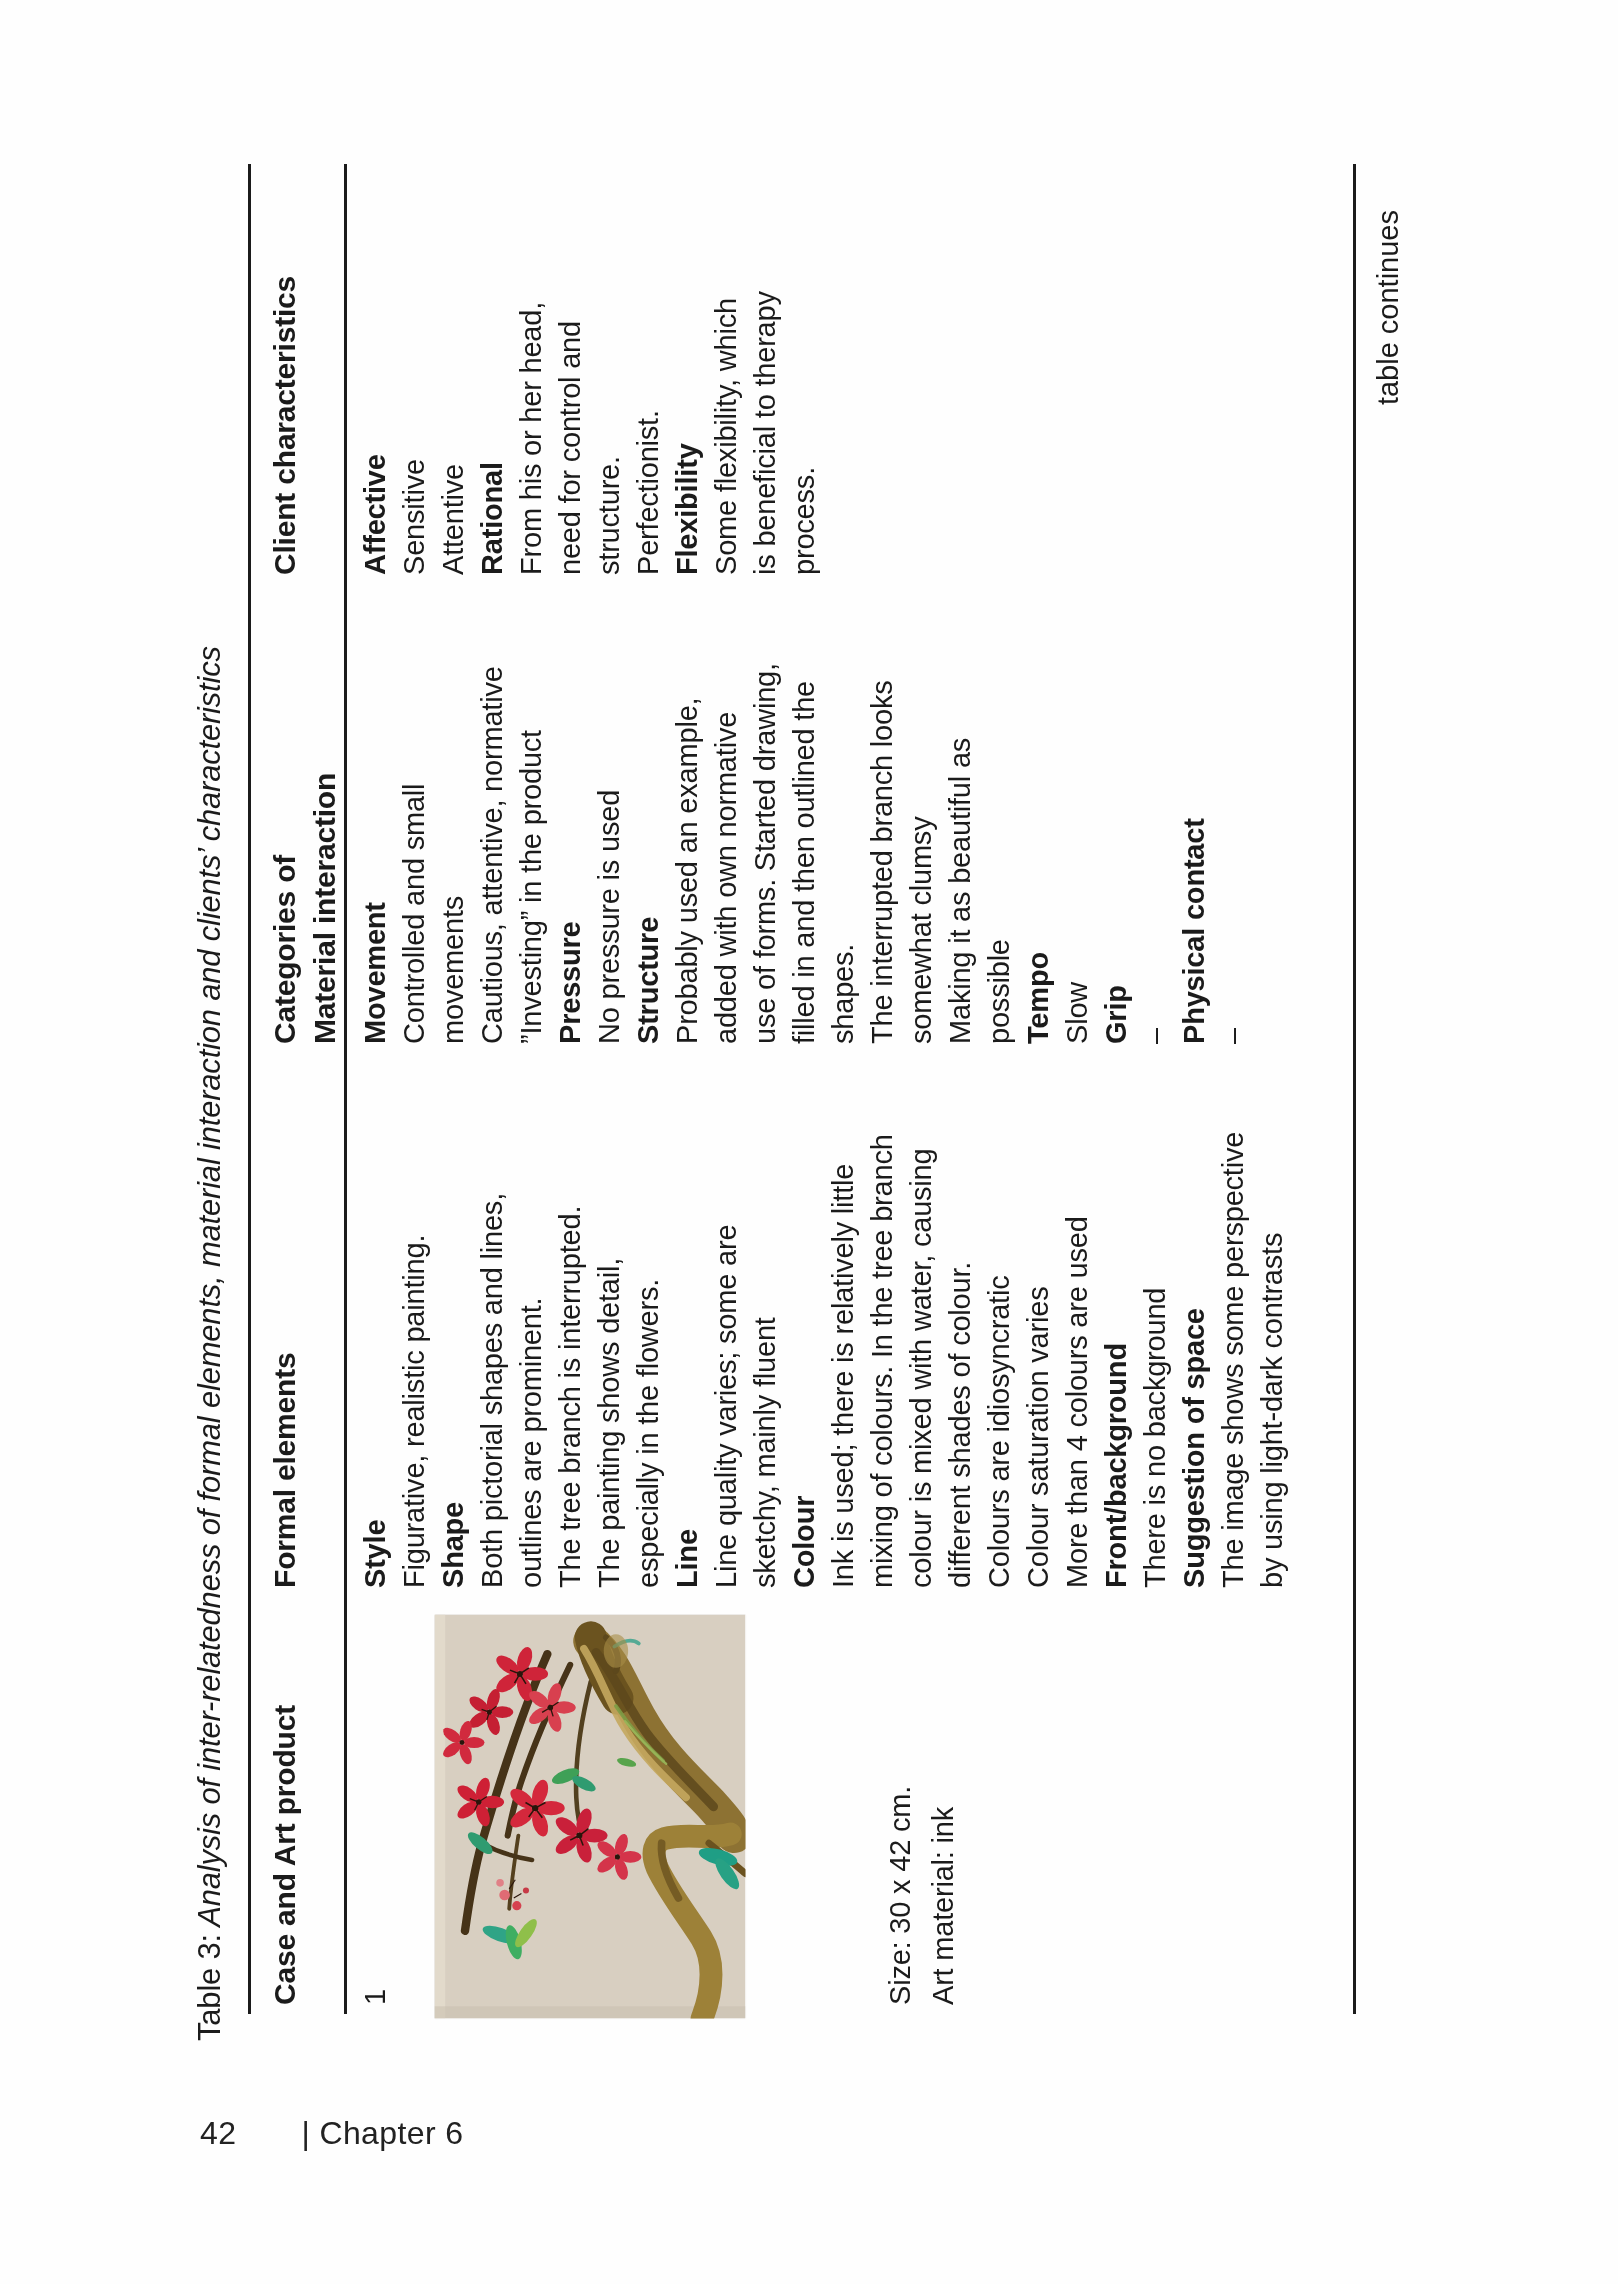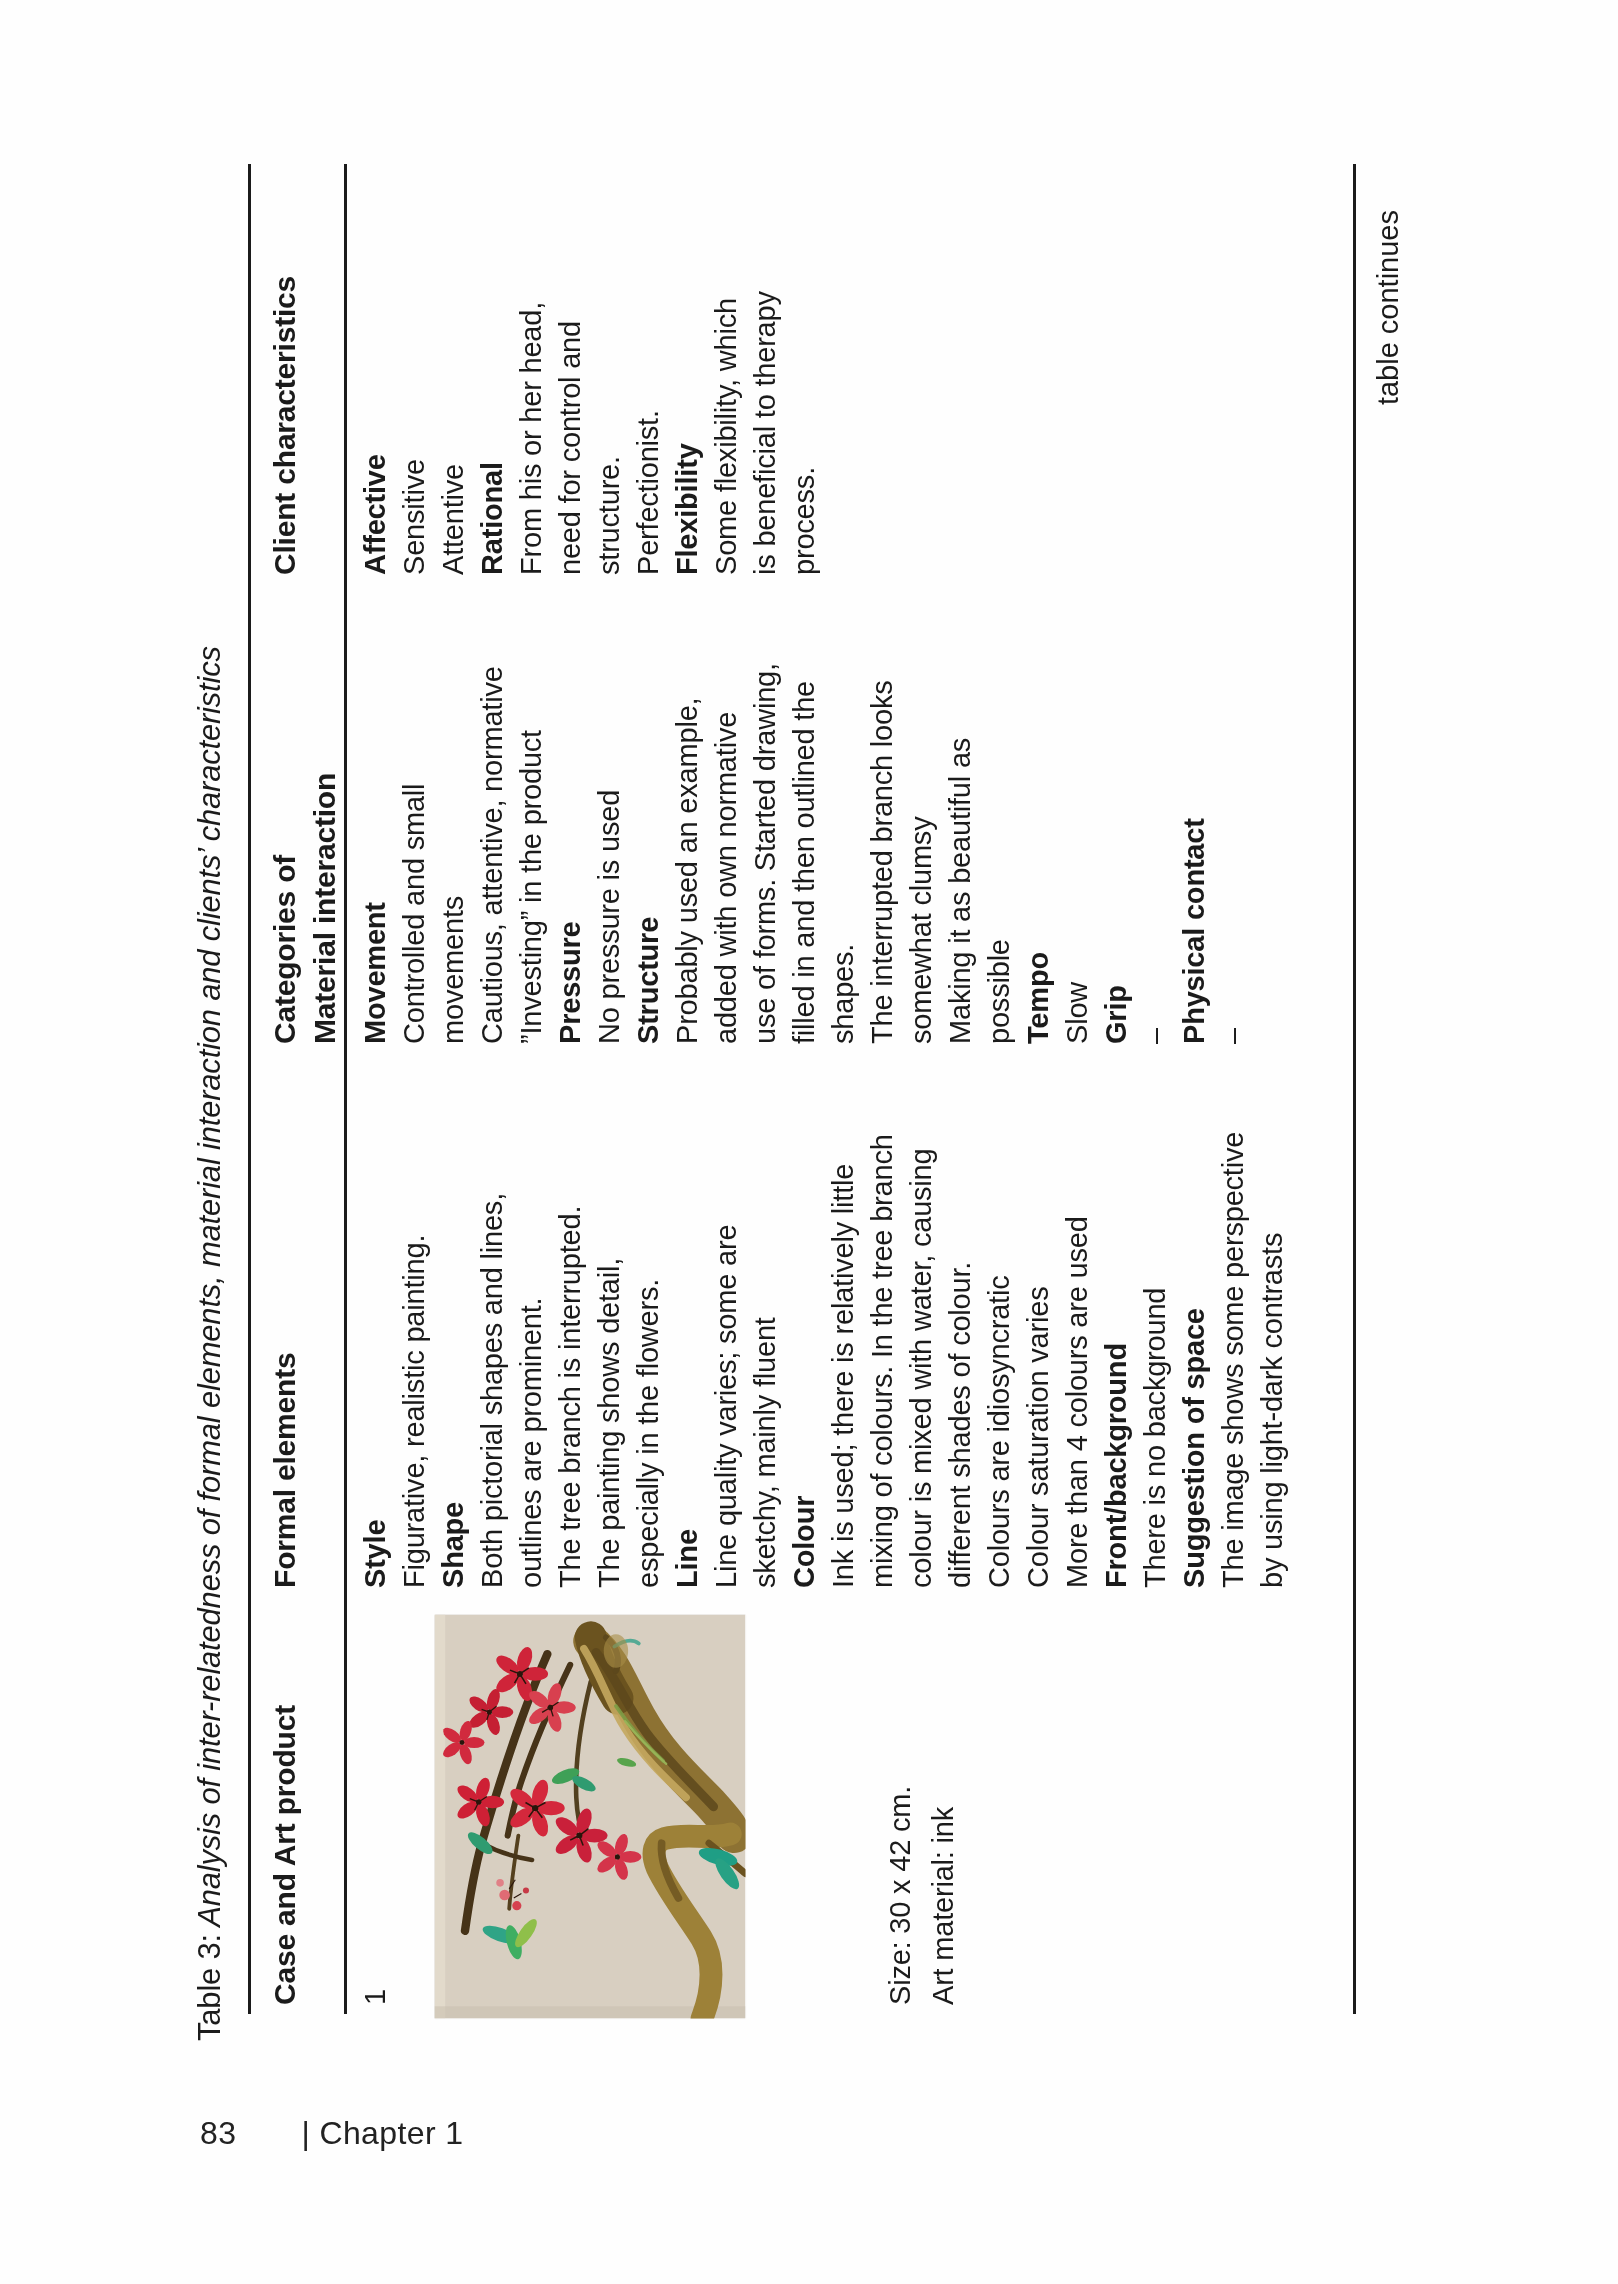--- a/index.html
+++ b/index.html
@@ -326,18 +326,18 @@
         <div class="ln b">Flexibility</div>
         <div class="ln">Some flexibility, which</div>
         <div class="ln">is beneficial to therapy</div>
         <div class="ln">process.</div>
       </div>
 
     <div class="tcont">table continues</div>
   </div>
 
   <div class="footer">
-    <span>83</span>
-    <span class="chap">| Chapter 1</span>
+    <span>42</span>
+    <span class="chap">| Chapter 6</span>
   </div>
 
 </div>
 
 
 </body></html>

